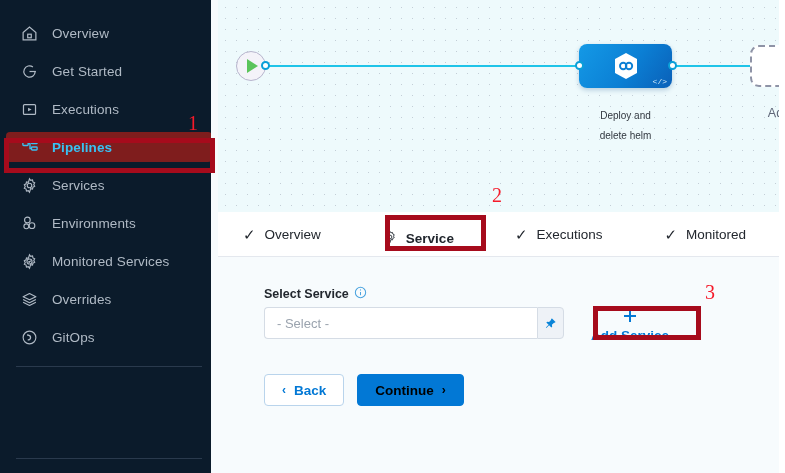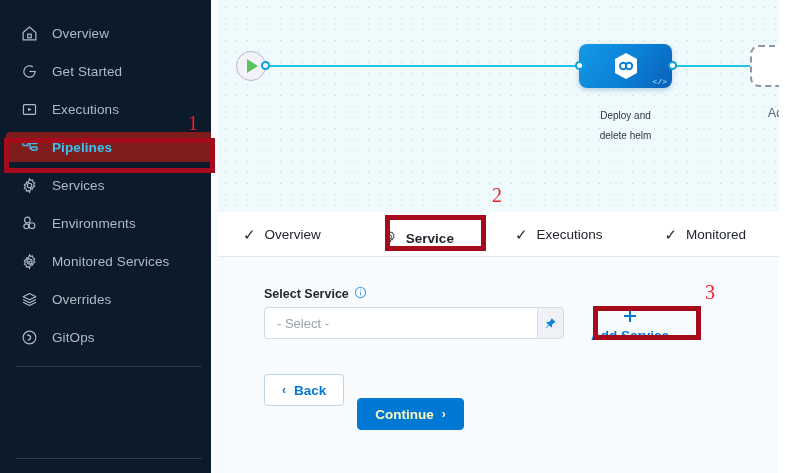--- a/index.html
+++ b/index.html
@@ -173,21 +173,21 @@
   .plus-b::before { left: 5px; top: 0; width: 2.4px; height: 12px; }
   .plus-b::after { top: 5px; left: 0; height: 2.4px; width: 12px; }
 
   .btn-row { position: absolute; left: 46px; top: 117px; display: flex; gap: 13px; }
   .btn {
     height: 32px; display: flex; align-items: center; gap: 8px;
     border-radius: 4px; font-size: 13.5px; font-weight: bold;
     padding: 0 17px;
   }
   .btn-back { background: #ffffff; border: 1px solid #b9d4ec; color: #0278d5; }
-  .btn-continue { background: #0278d5; border: 1px solid #0278d5; color: #fef9c3; margin-top: 24px; }
+  .btn-continue { background: #0278d5; border: 1px solid #0278d5; color: #000000; }
   .chev { font-size: 12px; font-weight: bold; }
 
   
   .anno-box { position: absolute; border: 5px solid #a60b1c; pointer-events: none; z-index: 40; }
   .anno-num {
     position: absolute; color: #f51a2a; font-size: 20px;
     font-family: "Liberation Serif", serif; z-index: 41;
   }
   #anno1 { left: 4px; top: 138px; width: 211px; height: 35px; }
   #num1  { left: 188px; top: 112px; }

